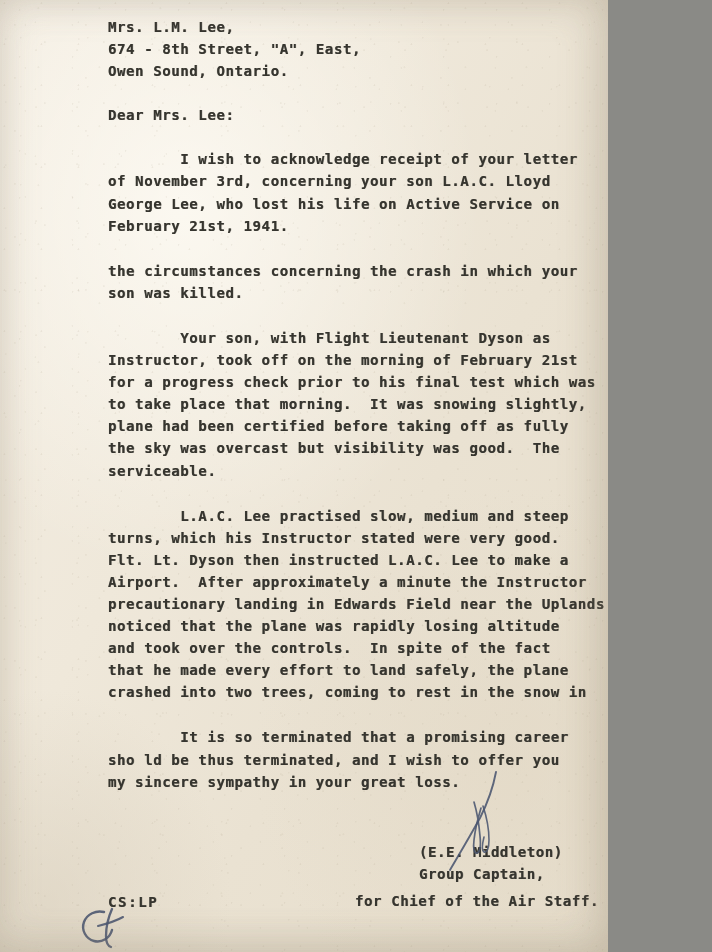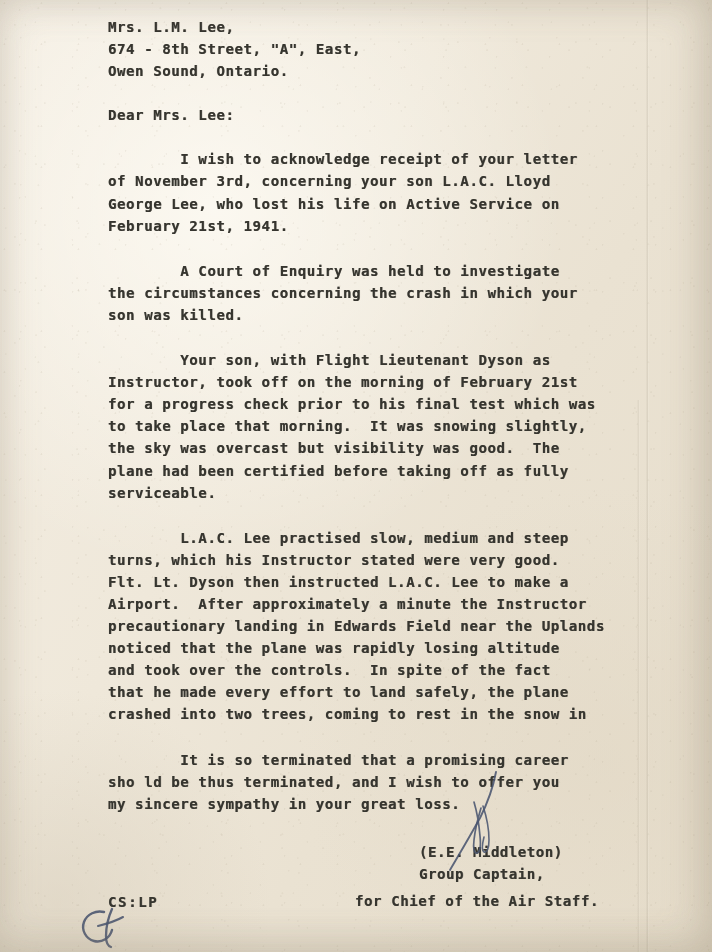--- a/index.html
+++ b/index.html
@@ -3,21 +3,21 @@
 <meta charset="utf-8">
 <title>Letter</title>
 <style>
   html, body {
     margin: 0;
     padding: 0;
     background: #8a8a86;
   }
   .page {
     position: relative;
-    width: 712px;
+    width: 608px;
     height: 952px;
     overflow: hidden;
     background: #efe9dd;
     background-image:
       radial-gradient(ellipse 70% 55% at 30% 22%, rgba(255,253,247,0.75), rgba(255,253,247,0) 70%),
       radial-gradient(ellipse 60% 40% at 85% 80%, rgba(225,215,196,0.55), rgba(225,215,196,0) 72%),
       radial-gradient(ellipse 40% 30% at 8% 95%, rgba(213,203,184,0.5), rgba(213,203,184,0) 75%),
       linear-gradient(118deg, #f4eee3 0%, #efe8da 38%, #eae2d2 62%, #e6ddcb 100%);
     font-family: "DejaVu Sans Mono", "Liberation Mono", monospace;
     color: #3b3a37;
@@ -158,34 +158,33 @@
     <div class="block">
       <div class="line">        I wish to acknowledge receipt of your letter</div>
       <div class="line">of November 3rd, concerning your son L.A.C. Lloyd</div>
       <div class="line">George Lee, who lost his life on Active Service on</div>
       <div class="line">February 21st, 1941.</div>
     </div>
 
     <div class="gap-lg"></div>
 
     <div class="block">
-      <div class="line">        A Court of Enquiry was held to investigate</div>
       <div class="line">the circumstances concerning the crash in which your</div>
       <div class="line">son was killed.</div>
     </div>
 
     <div class="gap-lg"></div>
 
     <div class="block">
       <div class="line">        Your son, with Flight Lieutenant Dyson as</div>
       <div class="line">Instructor, took off on the morning of February 21st</div>
       <div class="line">for a progress check prior to his final test which was</div>
       <div class="line">to take place that morning.  It was snowing slightly,</div>
+      <div class="line">plane had been certified before taking off as fully</div>
       <div class="line">the sky was overcast but visibility was good.  The</div>
-      <div class="line">plane had been certified before taking off as fully</div>
       <div class="line">serviceable.</div>
     </div>
 
     <div class="gap-lg"></div>
 
     <div class="block">
       <div class="line">        L.A.C. Lee practised slow, medium and steep</div>
       <div class="line">turns, which his Instructor stated were very good.</div>
       <div class="line">Flt. Lt. Dyson then instructed L.A.C. Lee to make a</div>
       <div class="line">Airport.  After approximately a minute the Instructor</div>

